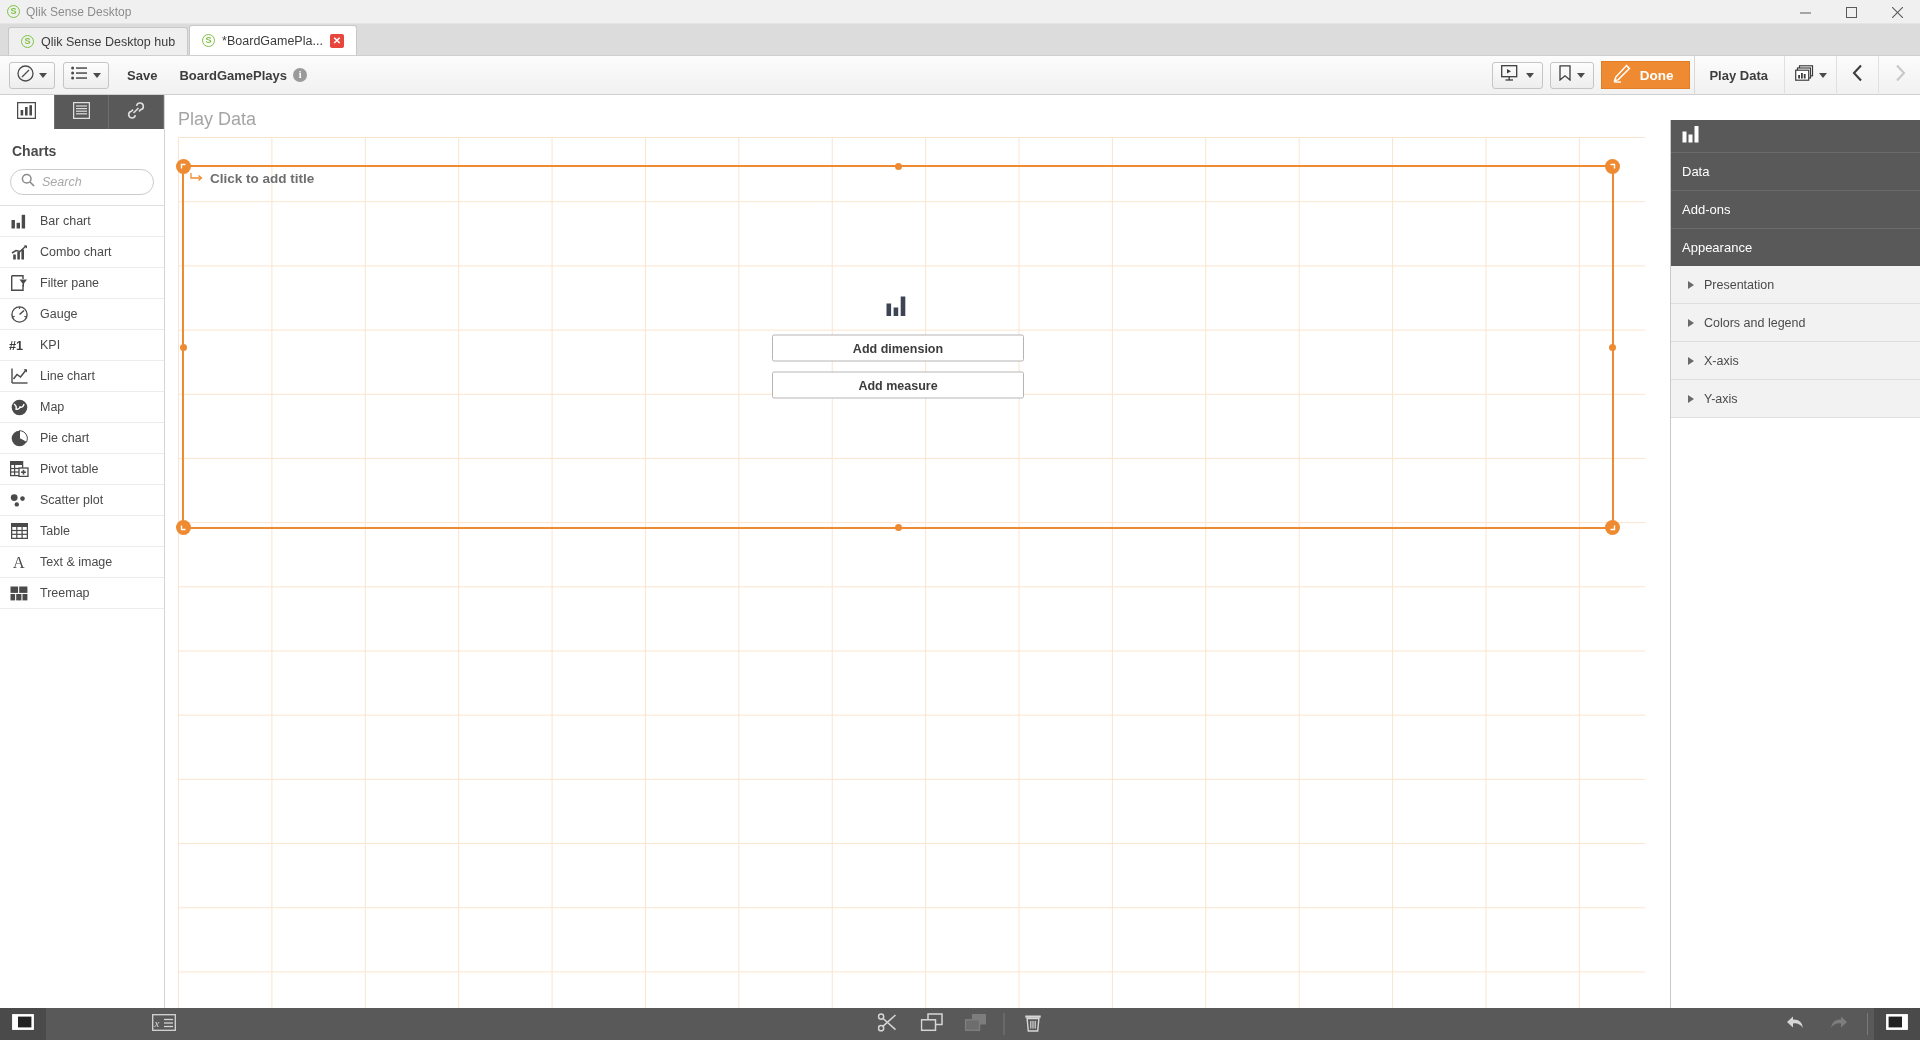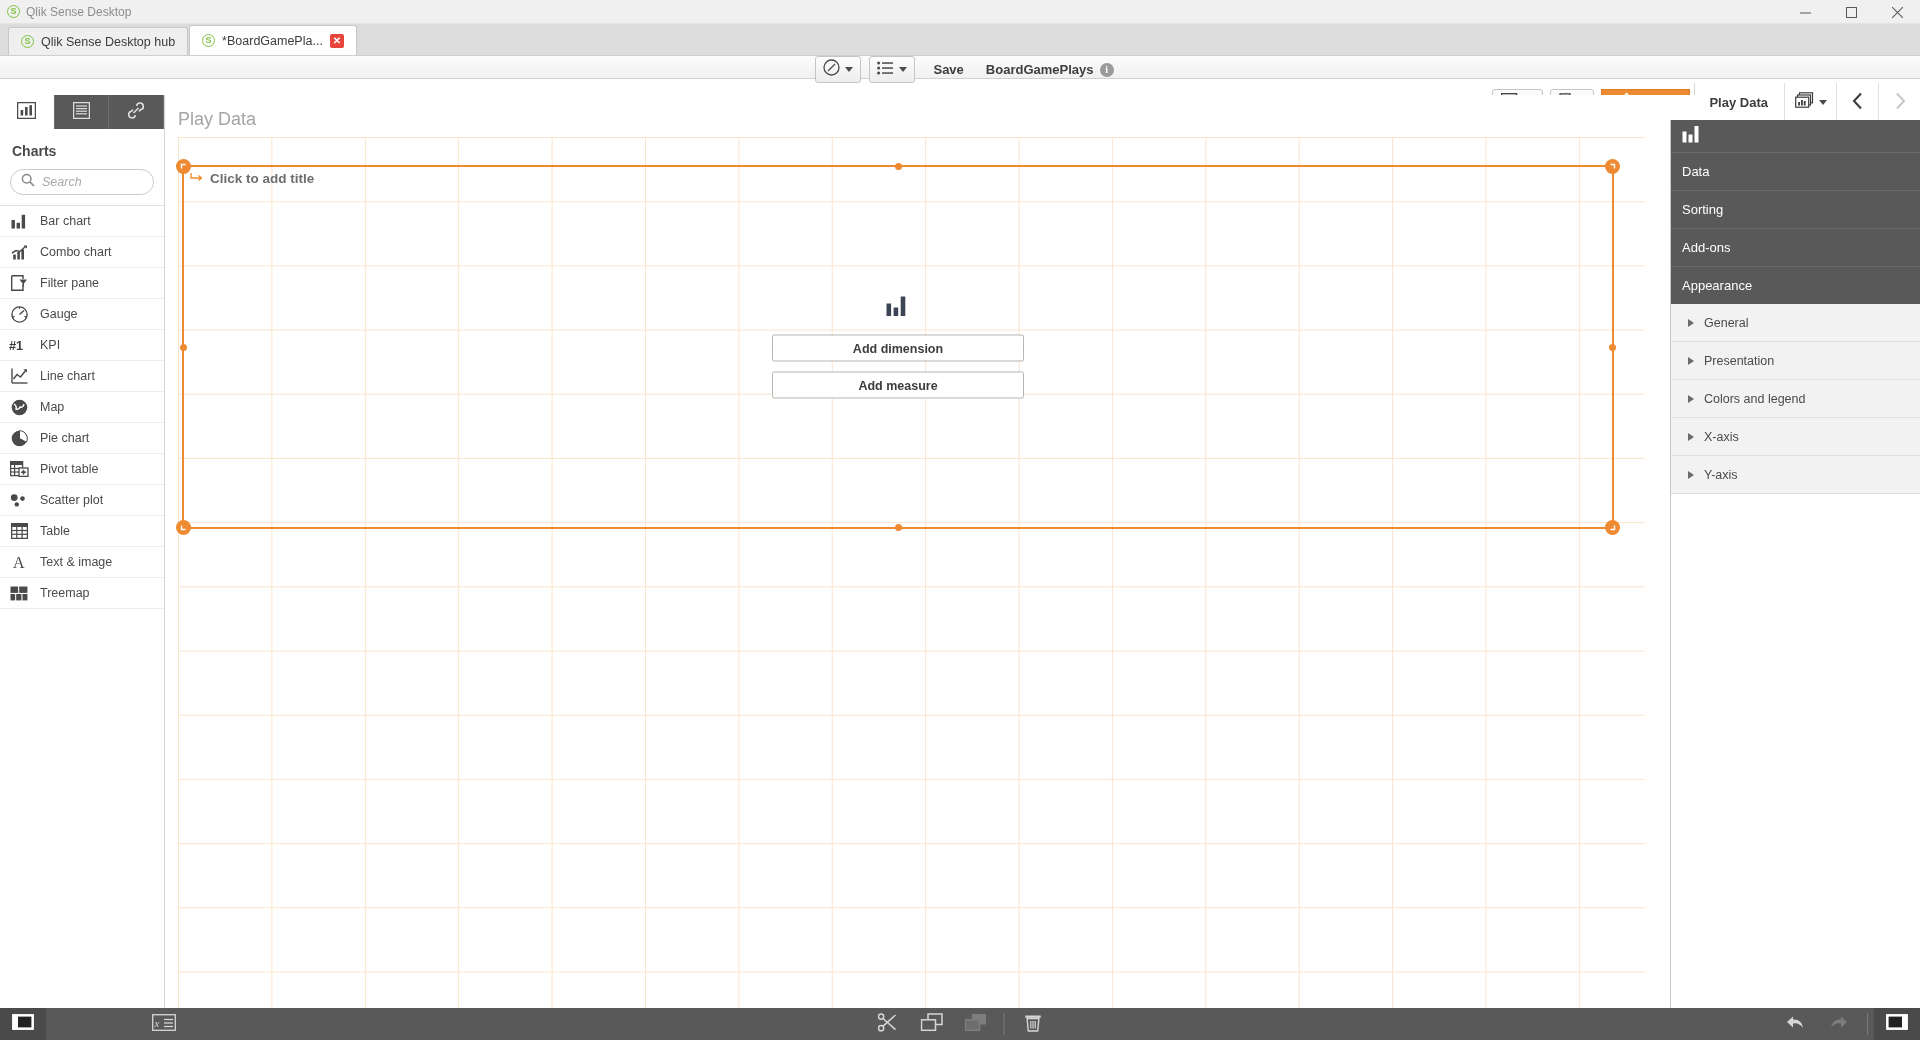--- a/index.html
+++ b/index.html
@@ -51,24 +51,24 @@
   .tab.active { background: #ffffff; height: 30px; }
   .tab-label { overflow: hidden; text-overflow: ellipsis; }
   .tab-close {
     width: 14px; height: 14px; background: #e8453c; color: #fff;
     font-size: 10px; line-height: 14px; text-align: center; border-radius: 2px;
     font-weight: bold; flex-shrink: 0;
   }
 
   
   .toolbar {
-    position: absolute; top: 56px; left: 0; width: 1920px; height: 23px;
+    position: absolute; top: 56px; left: 0; width: 1920px; height: 39px;
     background: linear-gradient(to bottom,#fcfcfc,#f1f1f1);
     border-bottom: 1px solid #d0d0d0;
-    display: flex; align-items: center; flex-direction: column;
+    display: flex; align-items: center;
   }
   .tb-left { display: flex; align-items: center; gap: 8px; padding-left: 9px; }
   .tb-btn {
     height: 27px; min-width: 44px; padding: 0 7px;
     background: linear-gradient(to bottom,#fdfdfd,#ededed);
     border: 1px solid #c5c5c5; border-radius: 3px;
     display: flex; align-items: center; justify-content: center; gap: 5px;
     color: #4b4b4b;
   }
   .caret { width: 0; height: 0; border-left: 4px solid transparent; border-right: 4px solid transparent; border-top: 5px solid #4b4b4b; }
@@ -633,28 +633,23 @@
       <span>
         <svg width="20" height="18" viewBox="0 0 20 18">
           <rect x="0.5" y="6.5" width="4" height="11" fill="#ffffff"></rect>
           <rect x="6.5" y="9.5" width="4" height="8" fill="#ffffff"></rect>
           <rect x="12.5" y="1" width="4" height="16.5" fill="#ffffff"></rect>
         </svg>
       </span>
     </div>
 
     <div class="props-sec">Data</div>
-    <div class="props-sec">Sorting</div>
     <div class="props-sec">Add-ons</div>
     <div class="props-sec">Appearance</div>
 
-    <div class="props-sub">
-      <span class="tri"></span>
-      <span>General</span>
-    </div>
     <div class="props-sub">
       <span class="tri"></span>
       <span>Presentation</span>
     </div>
     <div class="props-sub">
       <span class="tri"></span>
       <span>Colors and legend</span>
     </div>
     <div class="props-sub">
       <span class="tri"></span>

